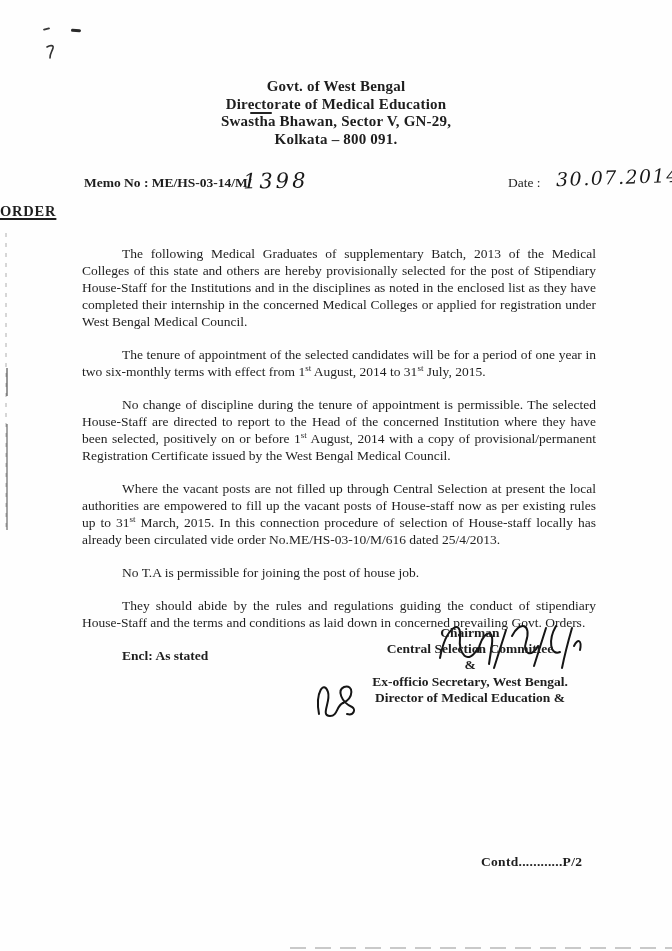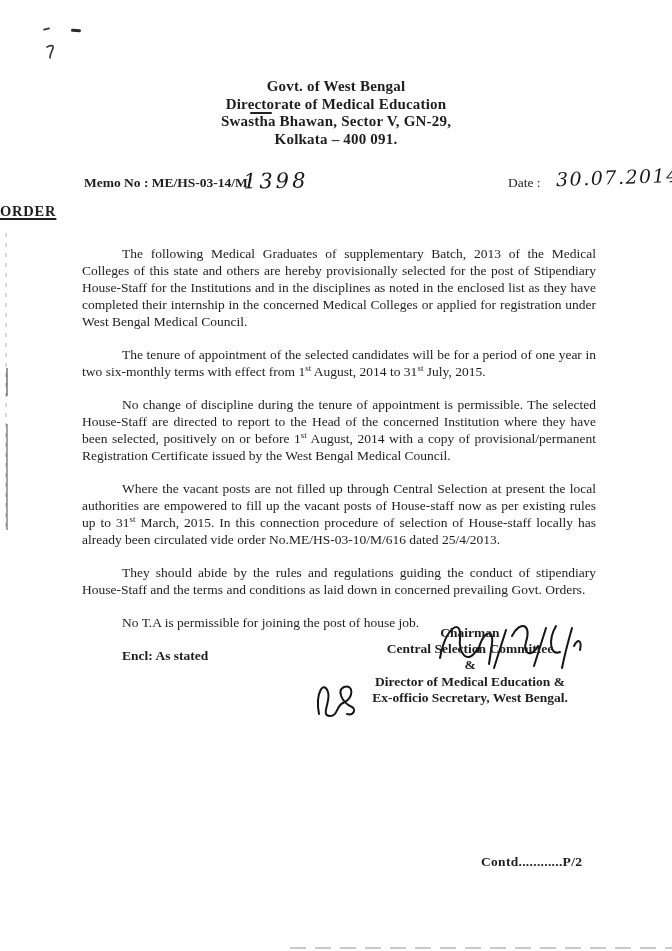--- a/index.html
+++ b/index.html
@@ -85,42 +85,42 @@
   </svg>
 
   <div class="edge-dashes"></div>
   <div class="edge-solid-1"></div>
   <div class="edge-solid-2"></div>
 
   <div class="doc-header">
     <div>Govt. of West Bengal</div>
     <div>Directorate of Medical Education</div>
     <div>Swastha Bhawan, Sector V, GN-29,</div>
-    <div>Kolkata – 400 091.</div>
+    <div>Kolkata – 800 091.</div>
     <div class="dir-underline"></div>
   </div>
 
   <div class="memo-row">
     <span class="memo-label">Memo No : ME/HS-03-14/M/</span>
     <span class="hand memo-number">1398</span>
     <span class="date-label">Date :</span>
     <span class="hand date-value">30.07.2014</span>
   </div>
 
   <div class="order-heading">
     <span>ORDER</span>
   </div>
 
   <div class="body-text">
     <p>The following Medical Graduates of supplementary Batch, 2013 of the Medical Colleges of this state and others are hereby provisionally selected for the post of Stipendiary House-Staff for the Institutions and in the disciplines as noted in the enclosed list as they have completed their internship in the concerned Medical Colleges or applied for registration under West Bengal Medical Council.</p>
     <p><span>The tenure of appointment of the selected candidates will be for a period of one year in two six-monthly terms with effect from 1</span><sup>st</sup><span> August, 2014 to 31</span><sup>st</sup><span> July, 2015.</span></p>
     <p><span>No change of discipline during the tenure of appointment is permissible. The selected House-Staff are directed to report to the Head of the concerned Institution where they have been selected, positively on or before 1</span><sup>st</sup><span> August, 2014 with a copy of provisional/permanent Registration Certificate issued by the West Bengal Medical Council.</span></p>
     <p><span>Where the vacant posts are not filled up through Central Selection at present the local authorities are empowered to fill up the vacant posts of House-staff now as per existing rules up to 31</span><sup>st</sup><span> March, 2015. In this connection procedure of selection of House-staff locally has already been circulated vide order No.ME/HS-03-10/M/616 dated 25/4/2013.</span></p>
+    <p>No T.A is permissible for joining the post of house job.</p>
     <p>They should abide by the rules and regulations guiding the conduct of stipendiary House-Staff and the terms and conditions as laid down in concerned prevailing Govt. Orders.</p>
-    <p>No T.A is permissible for joining the post of house job.</p>
     <p class="encl">Encl: As stated</p>
   </div>
 
   <svg class="sig-ink" width="160" height="60" viewBox="0 0 160 60">
     <g fill="none" stroke="#151515" stroke-width="2" stroke-linecap="round">
       <path d="M12,42 C18,10 34,2 32,22 C30,38 40,50 50,32"></path>
       <path d="M50,36 C54,16 66,10 64,28 L61,48"></path>
       <path d="M78,14 L66,52"></path>
       <path d="M84,20 C92,4 104,8 98,26 C94,38 104,42 110,30"></path>
       <path d="M118,12 L106,50"></path>
@@ -134,21 +134,21 @@
     <g fill="none" stroke="#151515" stroke-width="2" stroke-linecap="round">
       <path d="M9,38 C5,16 14,4 18,16 C21,26 10,40 20,40 C28,40 26,30 33,27"></path>
       <path d="M33,27 C44,22 44,8 34,11 C27,14 31,26 42,31 C46,33 44,40 37,38"></path>
     </g>
   </svg>
 
   <div class="signature-block">
     <div>Chairman</div>
     <div>Central Selection Committee</div>
     <div>&amp;</div>
+    <div>Ex-officio Secretary, West Bengal.</div>
     <div>Director of Medical Education &amp;</div>
-    <div>Ex-officio Secretary, West Bengal.</div>
   </div>
 
   <div class="contd">Contd............P/2</div>
 
   <div class="bottom-dashes"></div>
 
 </div>
 
 </body></html>

